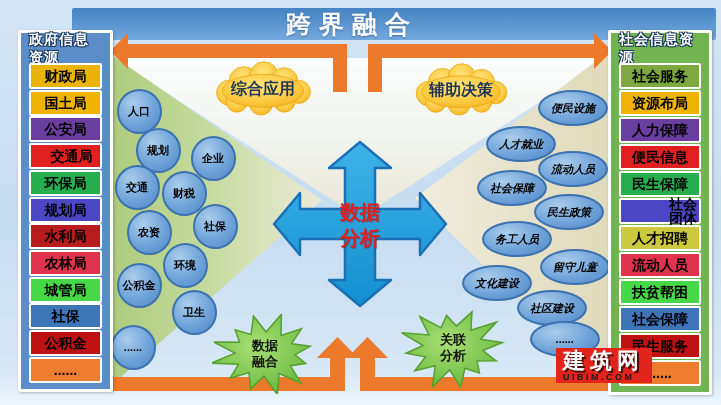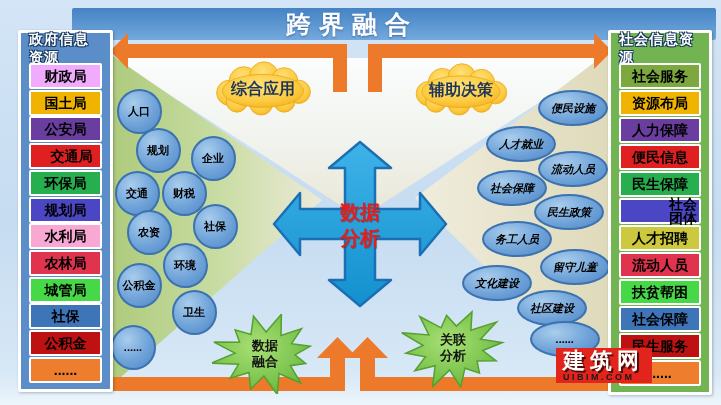--- a/index.html
+++ b/index.html
@@ -121,27 +121,27 @@
              L360,306 L329,280 L345,280 L345,239 L300,239 L300,255 L274,224 L300,193 L300,209 L345,209 L345,168 L329,168 Z" fill="url(#crossGrad)" stroke="#1A6FB5" stroke-width="2.5" stroke-linejoin="round"></path>
   </svg>
 
   <div class="banner">
     <span class="t">跨界融合</span>
   </div>
 
   <div class="panel left">
     <div class="panel-title">政府信息资源</div>
     <div class="panel-items" id="gov-items">
-        <div class="side-item" style="background: #f0abfc;">财政局</div>
+        <div class="side-item" style="background: #eab308;">财政局</div>
         <div class="side-item" style="background: rgb(240, 180, 0);">国土局</div>
         <div class="side-item" style="background: rgb(106, 62, 158);">公安局</div>
         <div class="side-item" style="background: rgb(224, 32, 32); padding-left: 12px;">交通局</div>
         <div class="side-item" style="background: rgb(39, 174, 78);">环保局</div>
         <div class="side-item" style="background: rgb(75, 70, 196);">规划局</div>
-        <div class="side-item" style="background: #f9a8d4;">水利局</div>
+        <div class="side-item" style="background: #b91c1c;">水利局</div>
         <div class="side-item" style="background: rgb(224, 51, 78);">农林局</div>
         <div class="side-item" style="background: rgb(70, 216, 70);">城管局</div>
         <div class="side-item" style="background: rgb(62, 116, 184);">社保</div>
         <div class="side-item" style="background: rgb(190, 18, 18);">公积金</div>
         <div class="side-item" style="background: rgb(238, 125, 46);">......</div>
       </div>
   </div>
 
   <div class="panel right">
     <div class="panel-title">社会信息资源</div>
@@ -221,21 +221,21 @@
   <div class="logo">
     <span class="col">
       <span class="name">建筑网</span>
       <span class="dom">UIBIM.COM</span>
     </span>
   </div>
 
 <div class="bubble" style="left: 116.5px; top: 88.5px;">人口</div>
     <div class="bubble" style="left: 135.5px; top: 127.5px;">规划</div>
     <div class="bubble" style="left: 190.5px; top: 135.5px;">企业</div>
-    <div class="bubble" style="left: 114.5px; top: 171px;">交通</div>
+    <div class="bubble" style="left: 114.5px; top: 165px;">交通</div>
     <div class="bubble" style="left: 161.5px; top: 170.5px;">财税</div>
     <div class="bubble" style="left: 126.5px; top: 209.5px;">农资</div>
     <div class="bubble" style="left: 192.5px; top: 203.5px;">社保</div>
     <div class="bubble" style="left: 162.5px; top: 242.5px; text-align: center;">环境</div>
     <div class="bubble" style="left: 116.5px; top: 262.5px;">公积金</div>
     <div class="bubble" style="left: 171.5px; top: 289.5px;">卫生</div>
     <div class="bubble" style="left: 110.5px; top: 324.5px;">......</div>
     <div class="ebubble" style="left: 538px; top: 90px;">便民设施</div>
     <div class="ebubble" style="left: 486px; top: 126px;">人才就业</div>
     <div class="ebubble" style="left: 538px; top: 151px;">流动人员</div>

